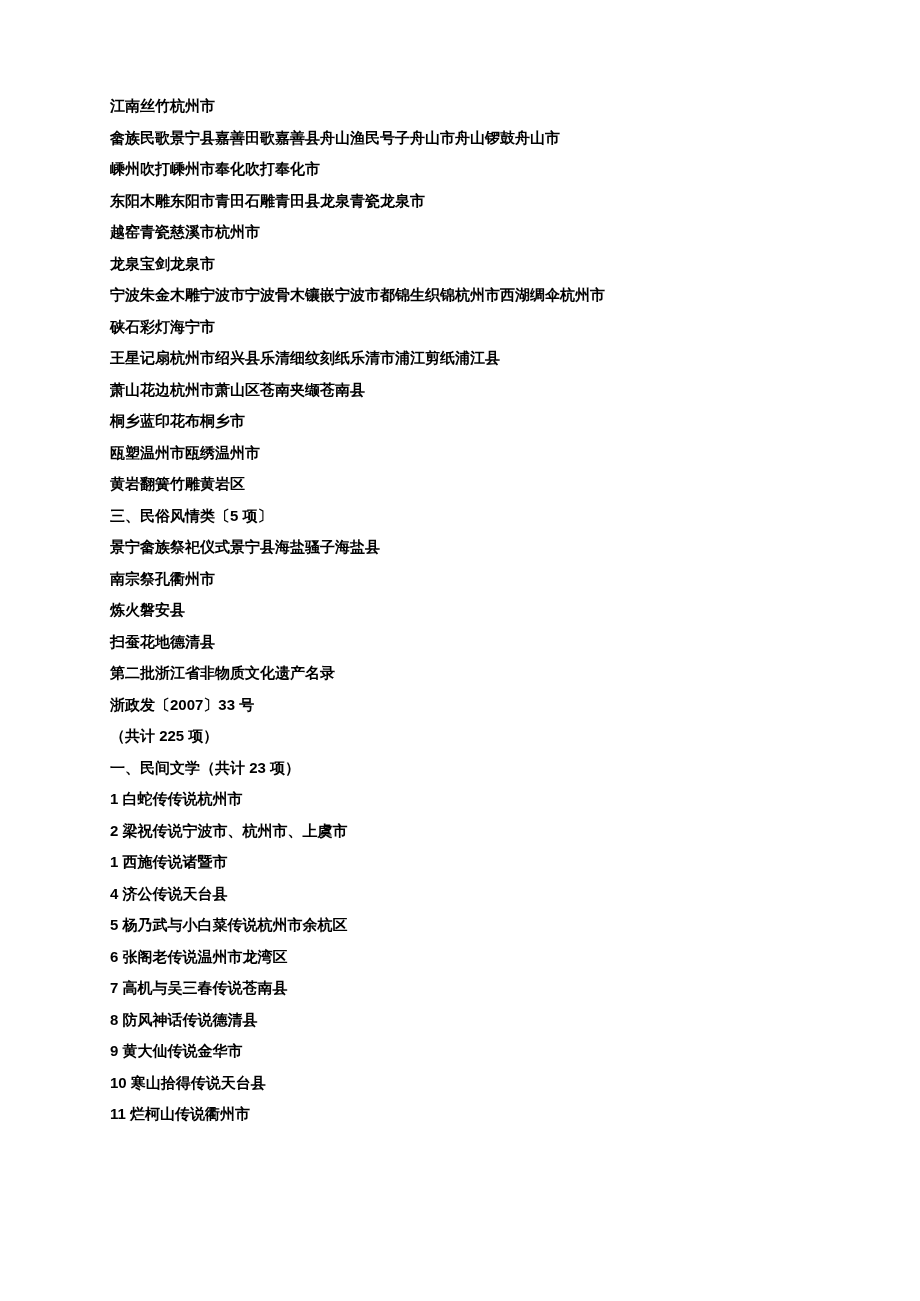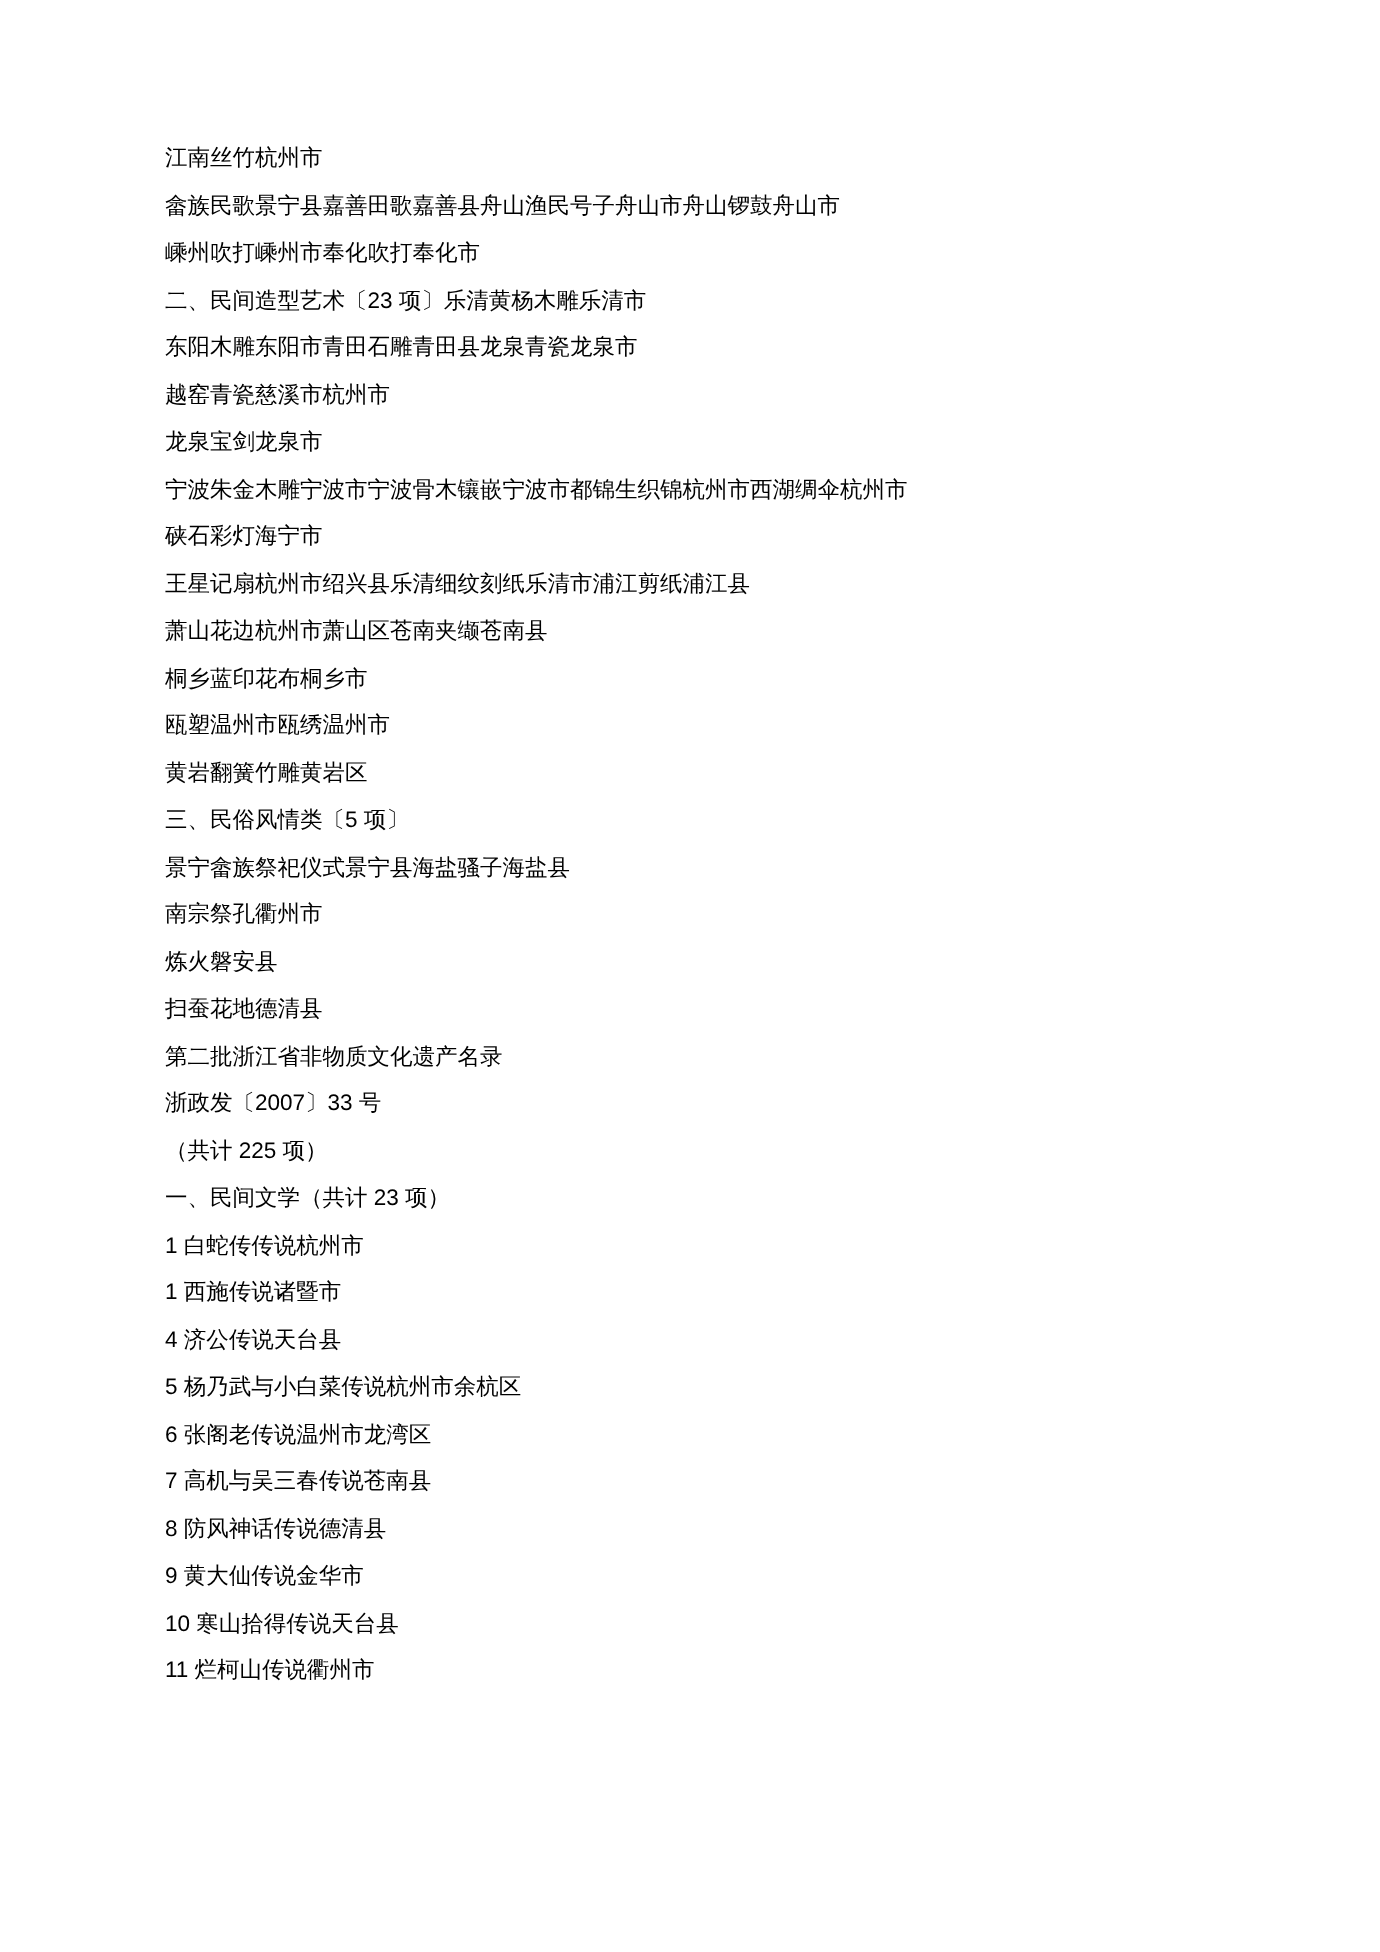--- a/index.html
+++ b/index.html
@@ -10,50 +10,51 @@
     body {
       background: #ffffff;
       font-family: "SimSun", "Microsoft YaHei", sans-serif;
       font-size: 15px;
       color: #000000;
       padding: 90px 110px 60px 110px;
       line-height: 2.1;
     }
     .line {
       display: block;
+      font-weight: bold;
     }
   </style>
 </head>
 <body>
 
 <div id="content">
     <span class="line">江南丝竹杭州市</span>
     <span class="line">畲族民歌景宁县嘉善田歌嘉善县舟山渔民号子舟山市舟山锣鼓舟山市</span>
     <span class="line">嵊州吹打嵊州市奉化吹打奉化市</span>
-    <span class="line">二、民间造型艺术〔23 项〕乐清黄杨木雕乐清市</span>
     <span class="line">东阳木雕东阳市青田石雕青田县龙泉青瓷龙泉市</span>
     <span class="line">越窑青瓷慈溪市杭州市</span>
     <span class="line">龙泉宝剑龙泉市</span>
     <span class="line">宁波朱金木雕宁波市宁波骨木镶嵌宁波市都锦生织锦杭州市西湖绸伞杭州市</span>
     <span class="line">硖石彩灯海宁市</span>
     <span class="line">王星记扇杭州市绍兴县乐清细纹刻纸乐清市浦江剪纸浦江县</span>
     <span class="line">萧山花边杭州市萧山区苍南夹缬苍南县</span>
     <span class="line">桐乡蓝印花布桐乡市</span>
     <span class="line">瓯塑温州市瓯绣温州市</span>
     <span class="line">黄岩翻簧竹雕黄岩区</span>
     <span class="line">三、民俗风情类〔5 项〕</span>
     <span class="line">景宁畲族祭祀仪式景宁县海盐骚子海盐县</span>
     <span class="line">南宗祭孔衢州市</span>
     <span class="line">炼火磐安县</span>
     <span class="line">扫蚕花地德清县</span>
     <span class="line">第二批浙江省非物质文化遗产名录</span>
     <span class="line">浙政发〔2007〕33 号</span>
     <span class="line">（共计 225 项）</span>
     <span class="line">一、民间文学（共计 23 项）</span>
     <span class="line">1 白蛇传传说杭州市</span>
+    <span class="line">2 梁祝传说宁波市、杭州市、上虞市</span>
     <span class="line">1 西施传说诸暨市</span>
     <span class="line">4 济公传说天台县</span>
     <span class="line">5 杨乃武与小白菜传说杭州市余杭区</span>
     <span class="line">6 张阁老传说温州市龙湾区</span>
     <span class="line">7 高机与吴三春传说苍南县</span>
     <span class="line">8 防风神话传说德清县</span>
     <span class="line">9 黄大仙传说金华市</span>
     <span class="line">10 寒山拾得传说天台县</span>
     <span class="line">11 烂柯山传说衢州市</span>
   </div>

